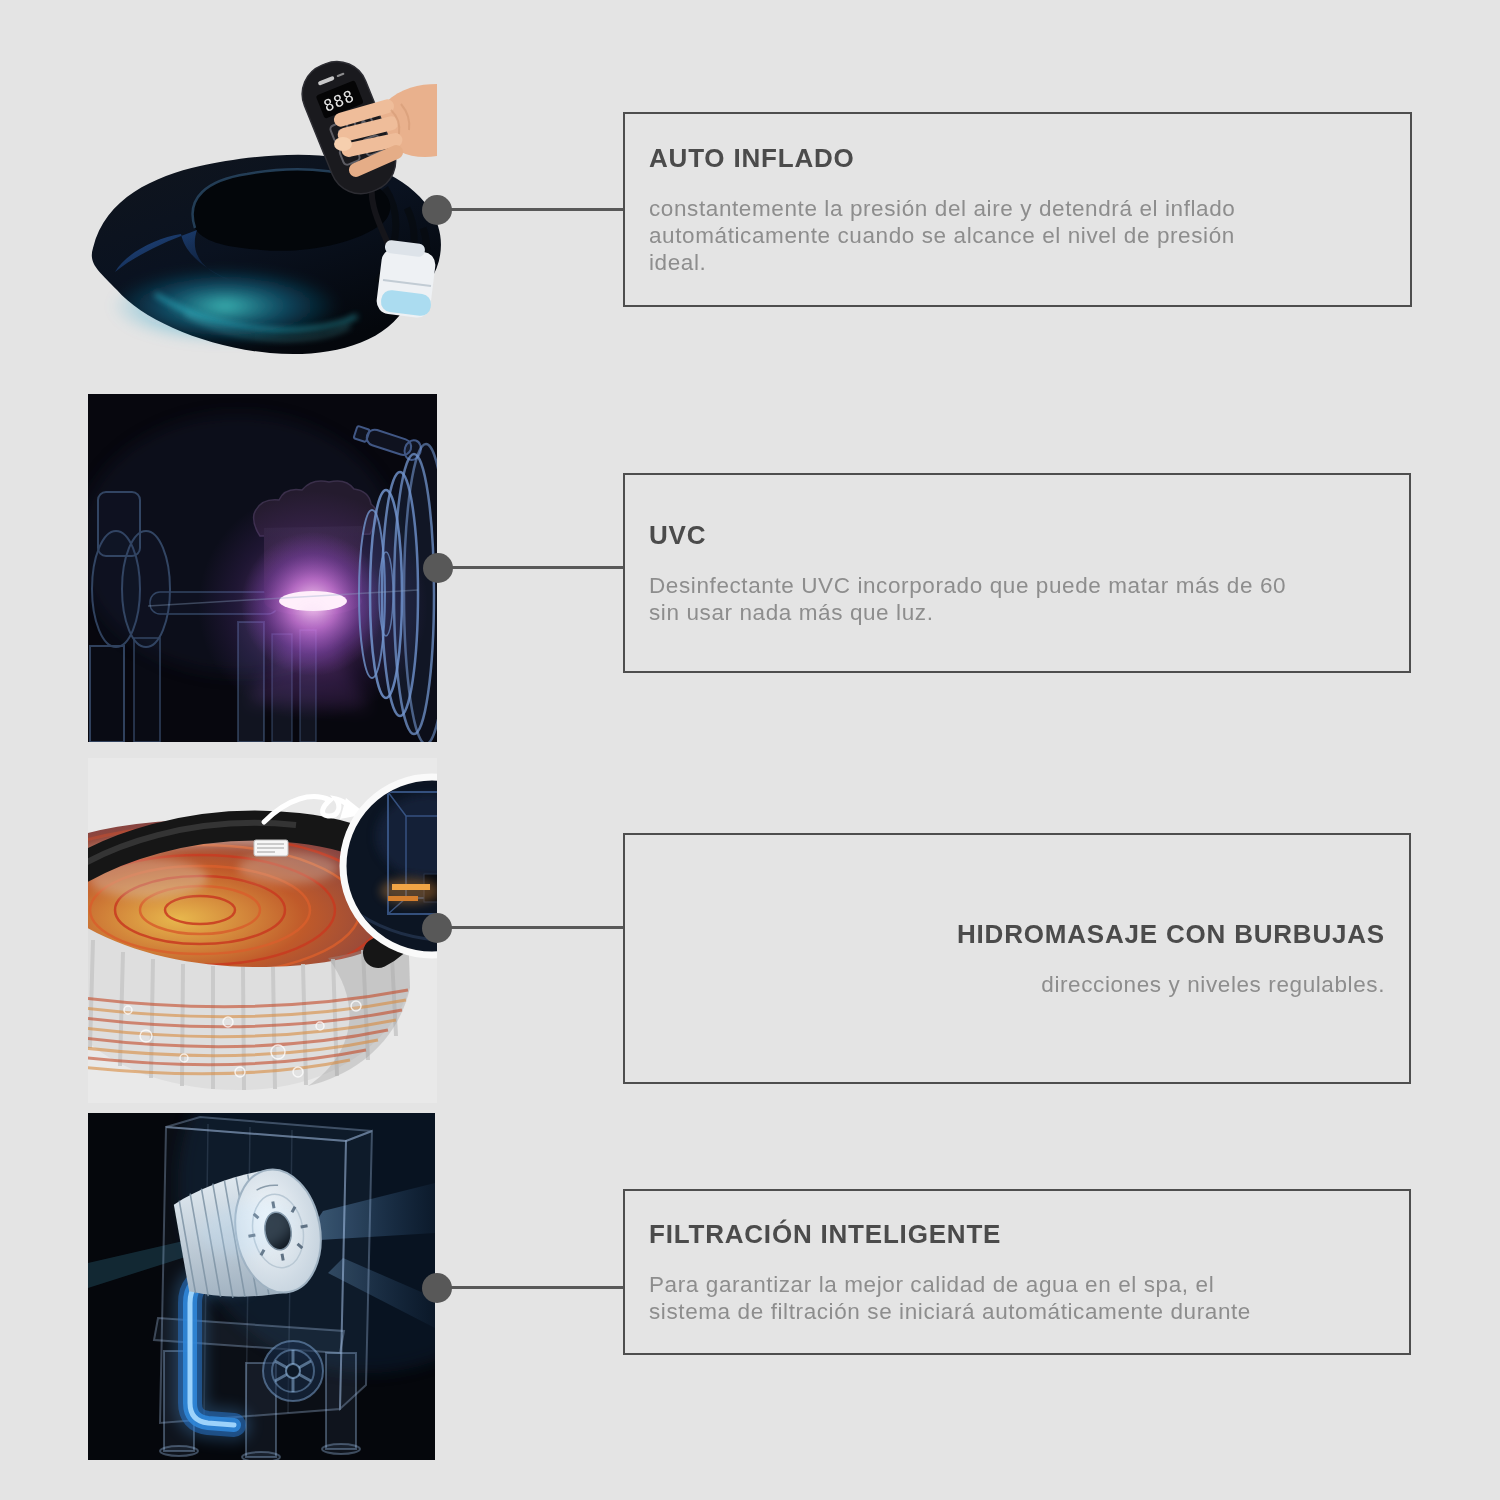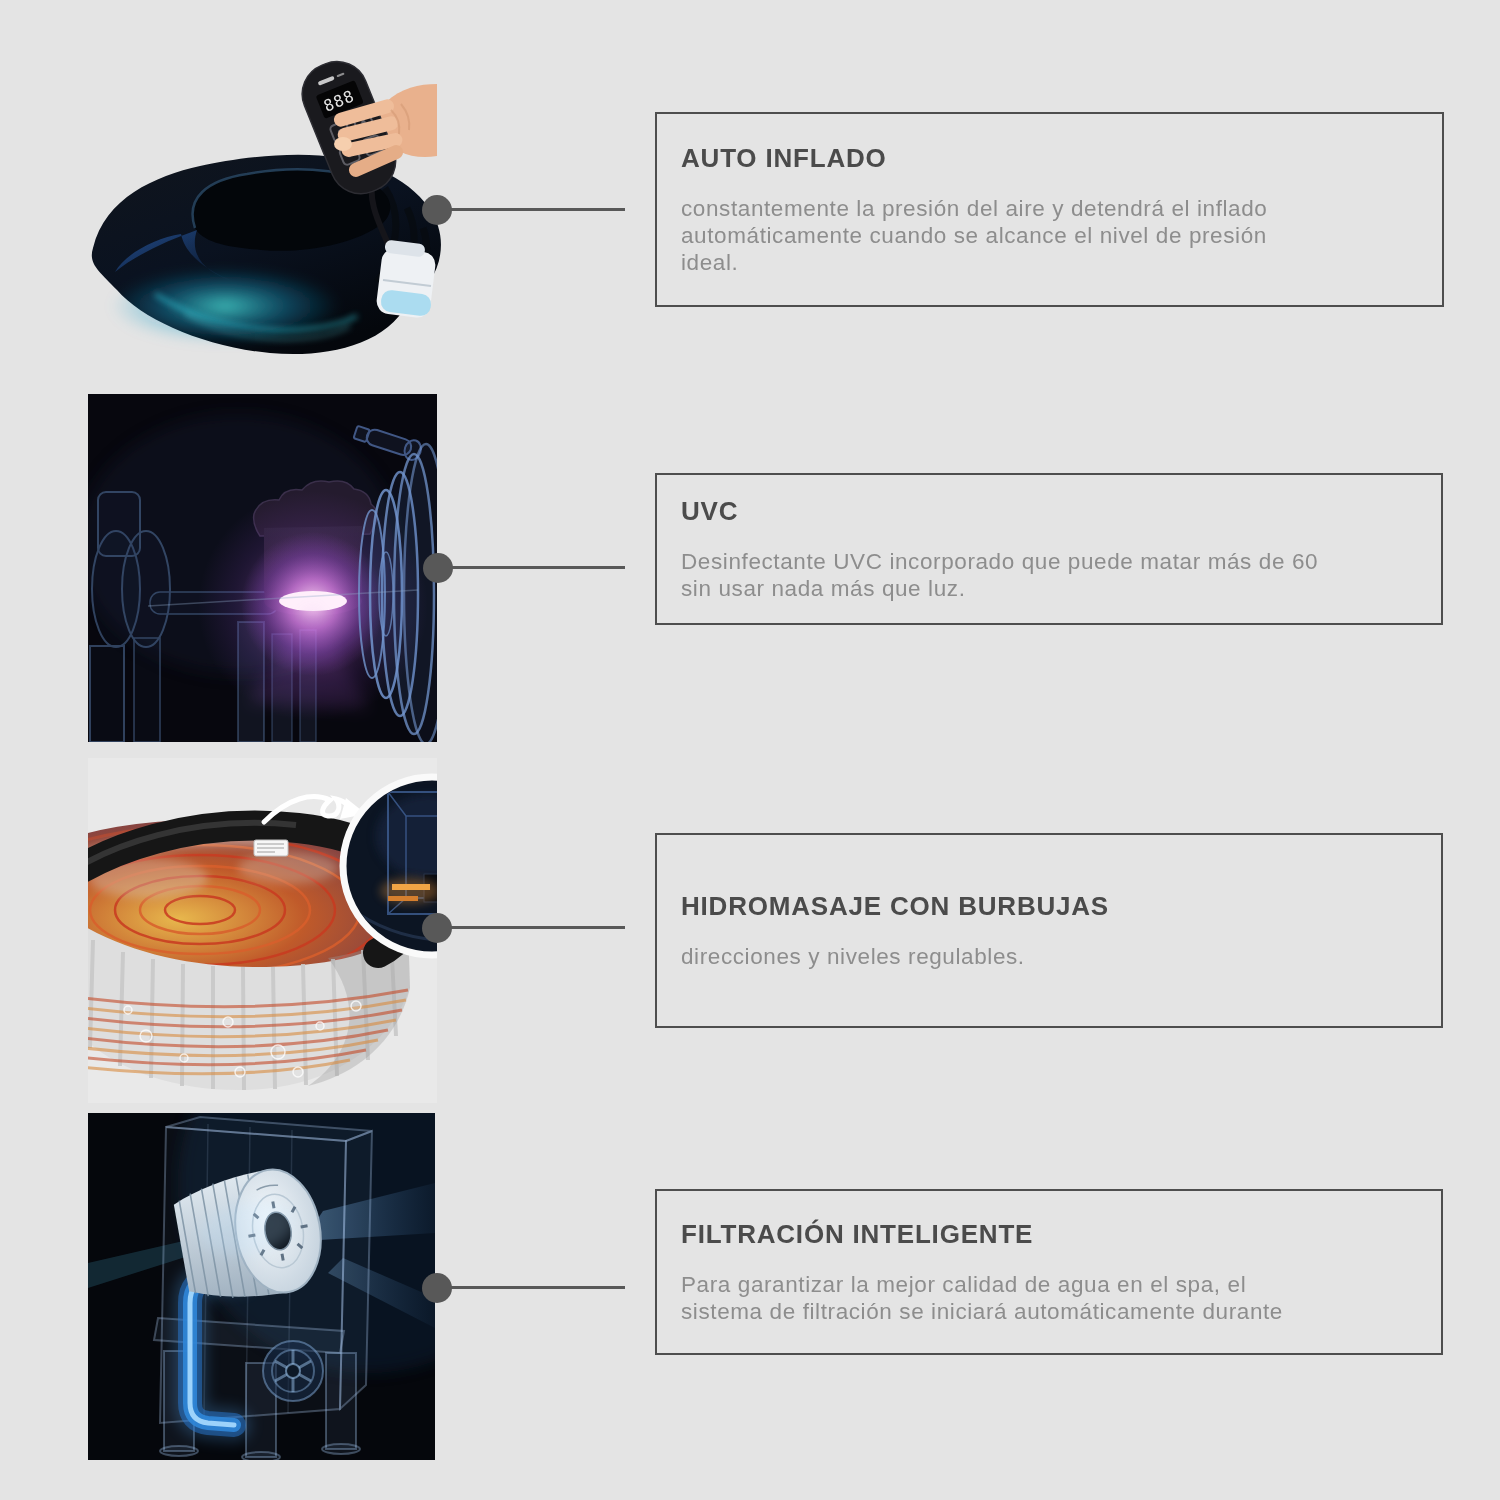--- a/index.html
+++ b/index.html
@@ -17,24 +17,24 @@
   #line-3{left:437px;top:926px;width:188px;}
   #line-4{left:437px;top:1286px;width:188px;}
 
   .connector-dot{position:absolute;width:30px;height:30px;border-radius:50%;background:#585858;z-index:3;}
   #dot-1{left:422px;top:195px;}
   #dot-2{left:423px;top:553px;}
   #dot-3{left:422px;top:913px;}
   #dot-4{left:422px;top:1273px;}
 
   .feature-box{position:absolute;border:2px solid #4e4e4e;box-sizing:border-box;
-    display:flex;flex-direction:column;justify-content:center;padding:0 24px;z-index:2;margin-left:32px;}
+    display:flex;flex-direction:column;justify-content:center;padding:0 24px;z-index:2;}
   #box-1{left:623px;top:112px;width:789px;height:195px;}
-  #box-2{left:623px;top:473px;width:788px;height:152px;}
-  #box-3{left:623px;top:833px;width:788px;height:195px;}
+  #box-2{left:623px;top:473px;width:788px;height:200px;}
+  #box-3{left:623px;top:833px;width:788px;height:251px;align-items:flex-end;}
   #box-4{left:623px;top:1189px;width:788px;height:166px;}
 
   .feature-title{font-size:26px;font-weight:bold;color:#4b4b4b;letter-spacing:0.8px;margin:0 0 21px 0;}
   .feature-body{margin:0;}
   .feature-body .line{display:block;white-space:nowrap;font-size:22.5px;letter-spacing:0.6px;
     color:#8d8d8d;line-height:27px;}
 </style>
 </head>
 <body>
 

